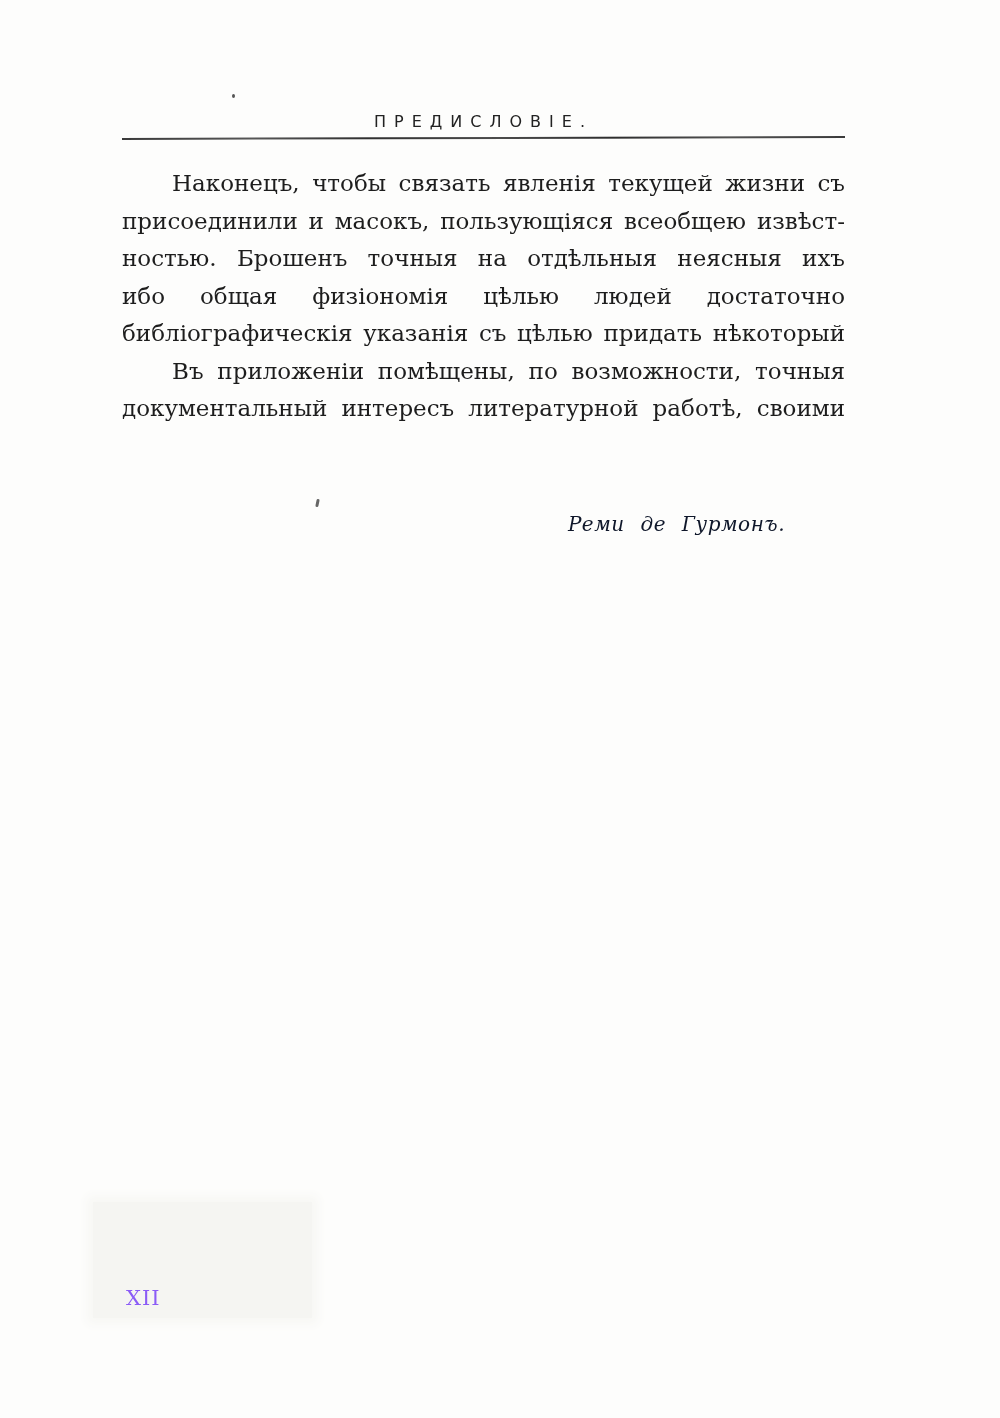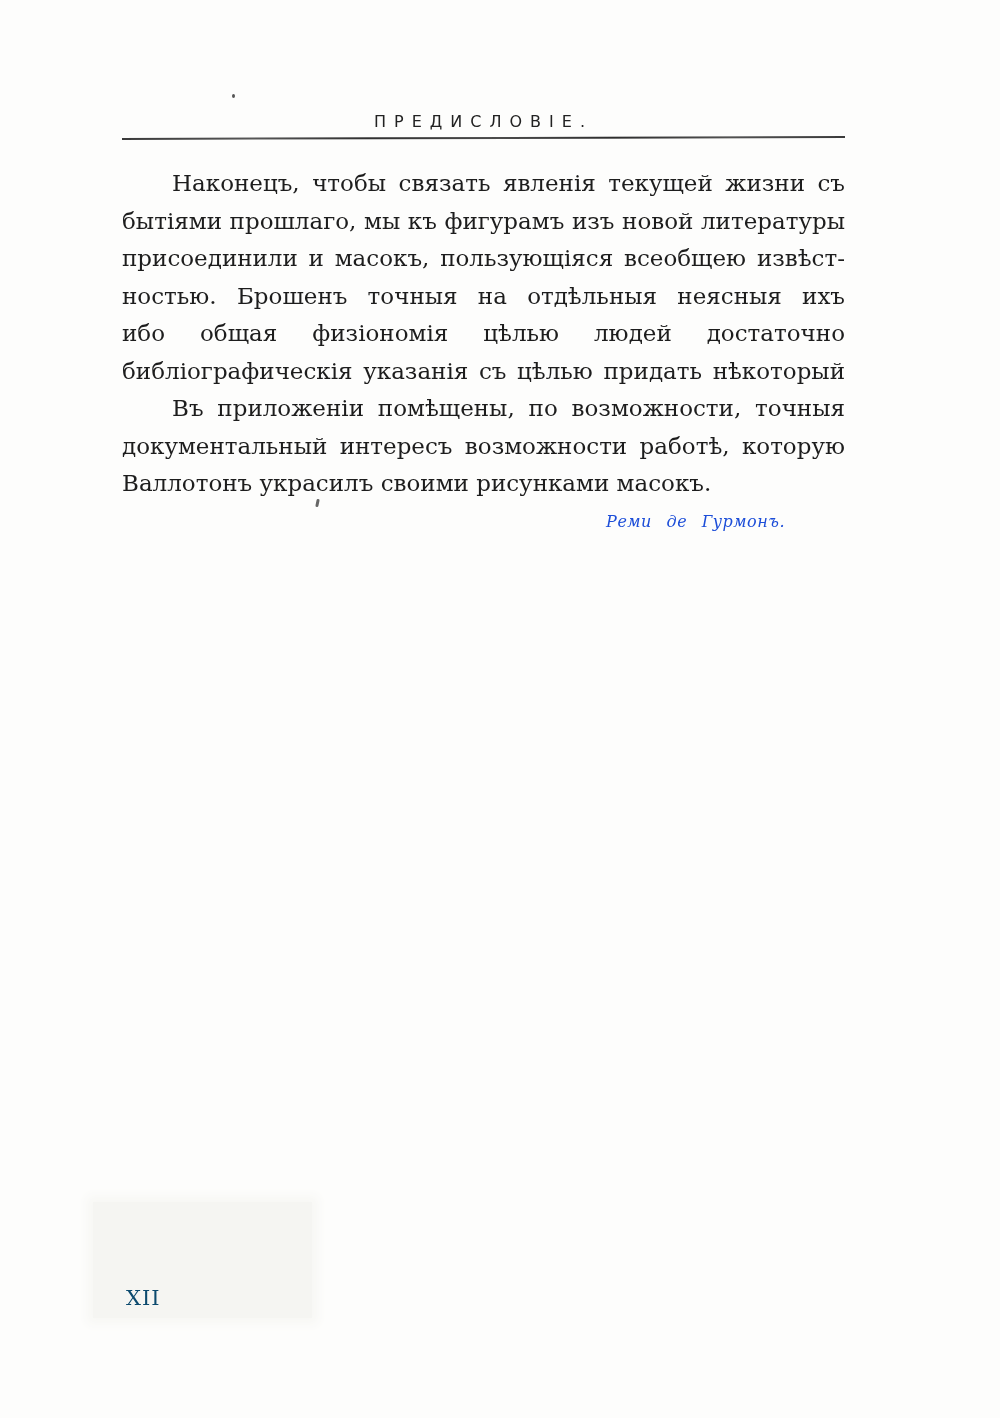--- a/index.html
+++ b/index.html
@@ -58,41 +58,41 @@
   .line.indent { text-indent: 50px; }
   .line.endpara {
     text-align: left;
     text-align-last: left;
   }
   .signature {
     position: absolute;
     top: 512px;
     right: 215px;
     font-style: italic;
-    font-size: 16px;
+    font-size: 20px;
     word-spacing: 9px;
     letter-spacing: 0.5px;
-    color: #1d4ed8;
+    color: #0f172a;
   }
   .scan-shading {
     position: absolute;
     left: 93px;
     top: 1202px;
     width: 219px;
     height: 116px;
     background: #f5f5f2;
     box-shadow: 0 0 10px 6px #f7f7f4;
   }
   .page-number {
     position: absolute;
     left: 126px;
     top: 1286px;
     font-size: 21px;
     letter-spacing: 1px;
-    color: #0c4a6e;
+    color: #8b5cf6;
   }
   .speck {
     position: absolute;
     background: #555;
   }
   .speck-1 {
     left: 232px;
     top: 94px;
     width: 3px;
     height: 4px;
@@ -114,28 +114,26 @@
 <div class="page">
 
   <div class="header">
     <span class="header-title">ПРЕДИСЛОВІЕ.</span>
   </div>
 
   <div class="header-rule"></div>
 
   <div class="body-text">
     <div class="line indent">Наконецъ, чтобы связать явленія текущей жизни съ со-</div>
-    <div class="line">бытіями прошлаго, мы къ фигурамъ изъ новой литературы</div>
     <div class="line">присоединили и масокъ, пользующіяся всеобщею извѣст-</div>
     <div class="line">ностью. Брошенъ точныя на отдѣльныя неясныя ихъ черты,</div>
     <div class="line">ибо общая физіономія цѣлью людей достаточно популярна.</div>
     <div class="line">библіографическія указанія съ цѣлью придать нѣкоторый</div>
     <div class="line indent">Въ приложеніи помѣщены, по возможности, точныя</div>
-    <div class="line">документальный интересъ возможности работѣ, которую</div>
-    <div class="line endpara">Валлотонъ украсилъ своими рисунками масокъ.</div>
+    <div class="line">документальный интересъ литературной работѣ, своими</div>
   </div>
 
   <div class="signature">Реми де Гурмонъ.</div>
 
   <div class="scan-shading"></div>
 
   <div class="speck speck-1"></div>
   <div class="speck speck-2"></div>
 
   <div class="page-number">XII</div>

